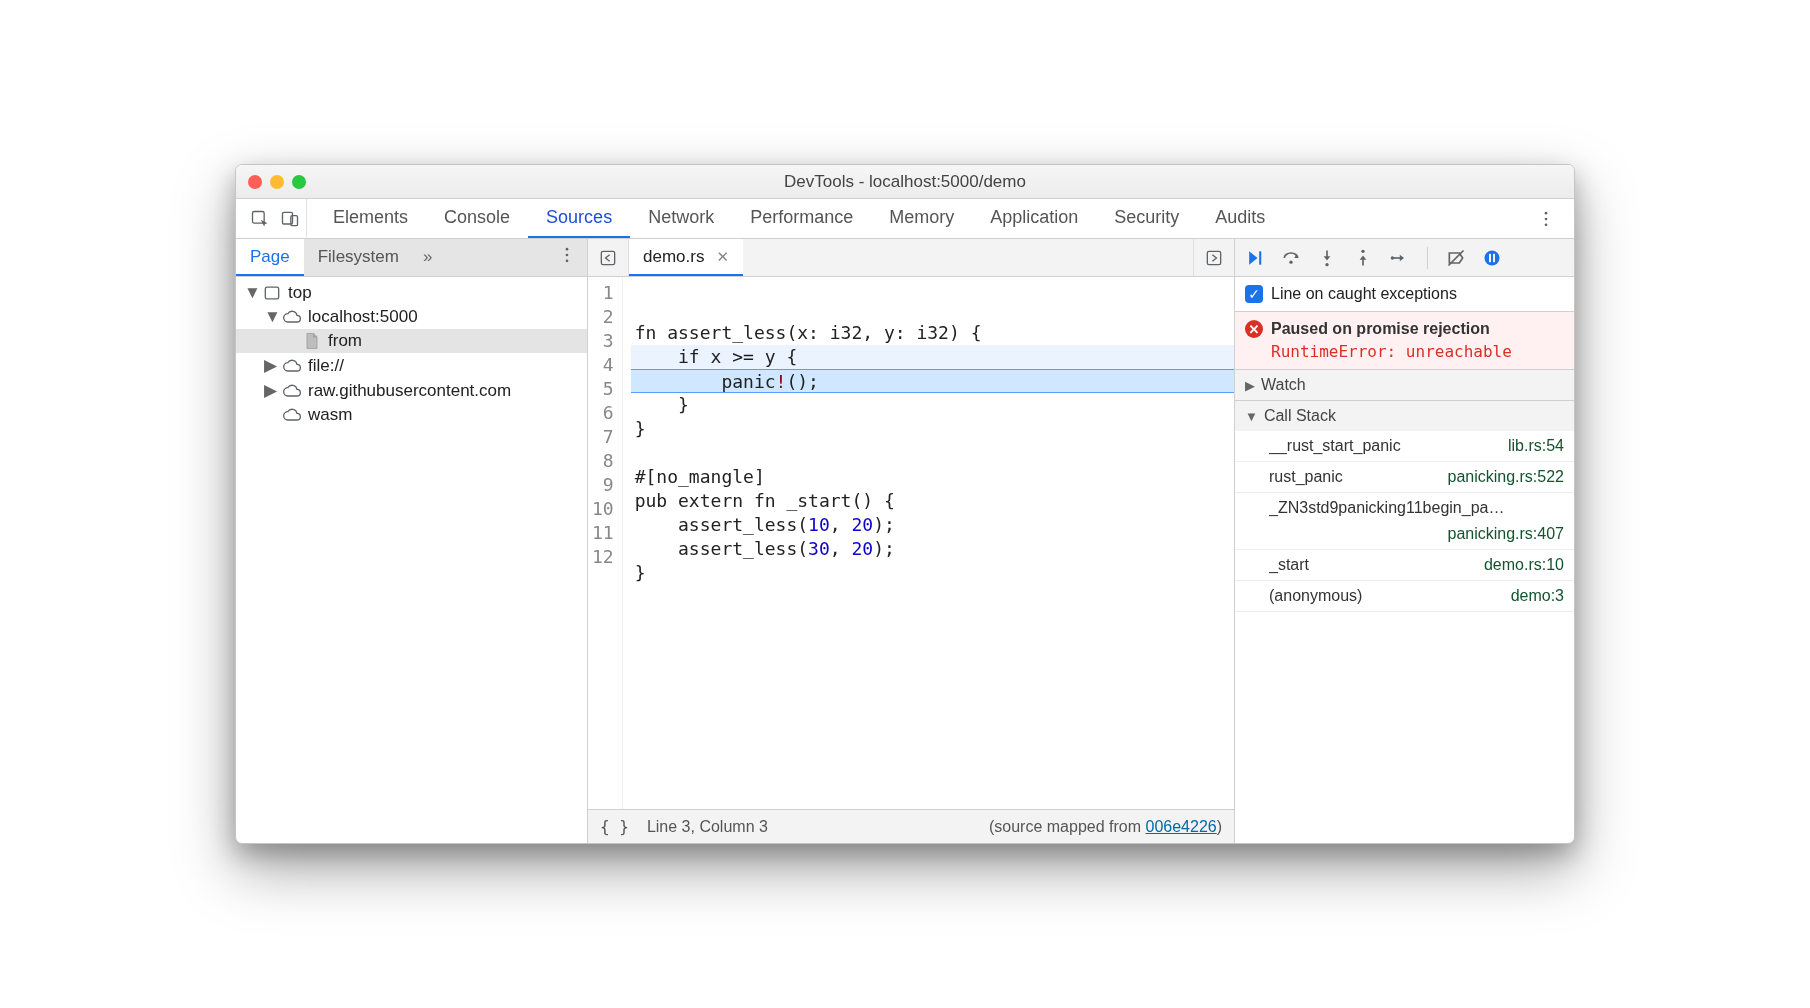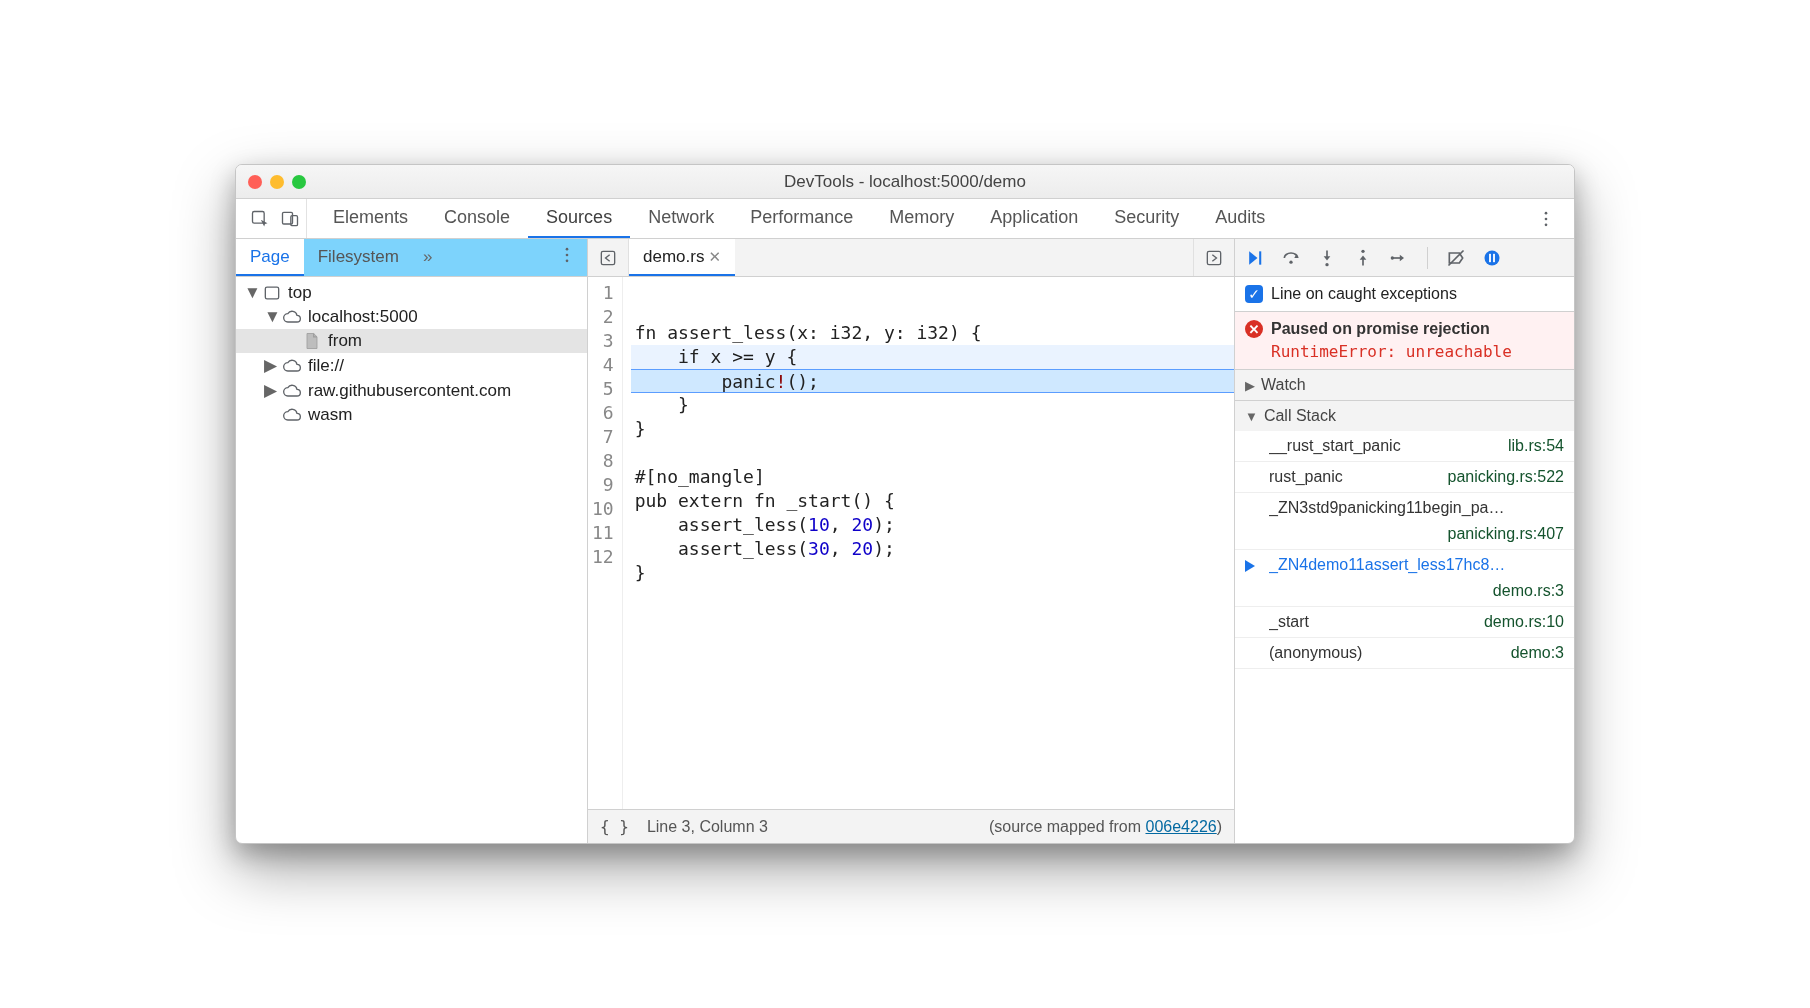--- a/index.html
+++ b/index.html
@@ -56,38 +56,38 @@
       padding: 0 6px;
       border-right: 1px solid #e2e2e2;
       margin-right: 8px;
     }
     .tabsbar .tabs { display: flex; align-items: stretch; }
     .tab-top {
       display: flex; align-items: center;
       padding: 0 18px; font-size: 18px; color: #555;
       cursor: pointer; border-bottom: 2px solid transparent;
     }
-    .tab-top.active { color: #404040; border-bottom-color: #1a73e8; }
+    .tab-top.active { color: #1d4ed8; border-bottom-color: #1a73e8; }
     .tabsbar .spacer { flex: 1; }
     .tabsbar .menu { display: flex; align-items: center; padding: 0 10px; color: #666; }
     .ico { width: 20px; height: 20px; fill: none; stroke: #5f6368; stroke-width: 1.6; }
 
     
     .content { flex: 1; display: flex; min-height: 0; }
 
     
     .left {
       width: 352px;
       border-right: 1px solid #d0d0d0;
       display: flex; flex-direction: column;
     }
     .subtabs {
       height: 38px; display: flex; align-items: stretch;
       border-bottom: 1px solid #d0d0d0;
-      background: #7dd3fc;
+      background: #e5e5e5;
     }
     .subtab {
       display: flex; align-items: center; padding: 0 14px;
       font-size: 17px; color: #555; cursor: pointer;
       border-bottom: 2px solid transparent;
     }
     .subtab.active { color: #1a73e8; border-bottom-color: #1a73e8; background: #fff; }
     .subtabs .more { margin-left: auto; display: flex; align-items: center; padding: 0 10px; color: #666; }
     .tree { flex: 1; overflow: auto; font-size: 17px; padding: 4px 0; }
     .tree-row {
@@ -108,21 +108,21 @@
     .filetabs {
       height: 38px; border-bottom: 1px solid #d0d0d0;
       background: #f3f3f3;
       display: flex; align-items: stretch;
     }
     .filetabs .navbtn {
       display: flex; align-items: center; padding: 0 10px; color: #666;
       border-right: 1px solid #e0e0e0;
     }
     .filetab {
-      display: flex; align-items: center; gap: 4px;
+      display: flex; align-items: center; gap: 12px;
       padding: 0 14px; background: #fff;
       border-bottom: 2px solid #1a73e8;
       font-size: 17px;
     }
     .filetab .close { color: #888; cursor: pointer; font-size: 15px; }
     .filetabs .spacer { flex: 1; }
     .editor {
       flex: 1; overflow: auto;
       font-family: Menlo, Consolas, monospace;
       font-size: 18px; line-height: 24px;
@@ -461,24 +461,20 @@
               <span class="loc">lib.rs:54</span>
             </div>
             <div class="stackrow">
               <span class="fn">rust_panic</span>
               <span class="loc">panicking.rs:522</span>
             </div>
             <div class="stackrow long">
               <span class="fn">_ZN3std9panicking11begin_pa…</span>
               <span class="loc">panicking.rs:407</span>
             </div>
-            <div class="stackrow long active">
-              <span class="fn">_ZN4demo11assert_less17hc8…</span>
-              <span class="loc">demo.rs:3</span>
-            </div>
             <div class="stackrow">
               <span class="fn">_start</span>
               <span class="loc">demo.rs:10</span>
             </div>
             <div class="stackrow">
               <span class="fn">(anonymous)</span>
               <span class="loc">demo:3</span>
             </div>
           </div>
       </div>

